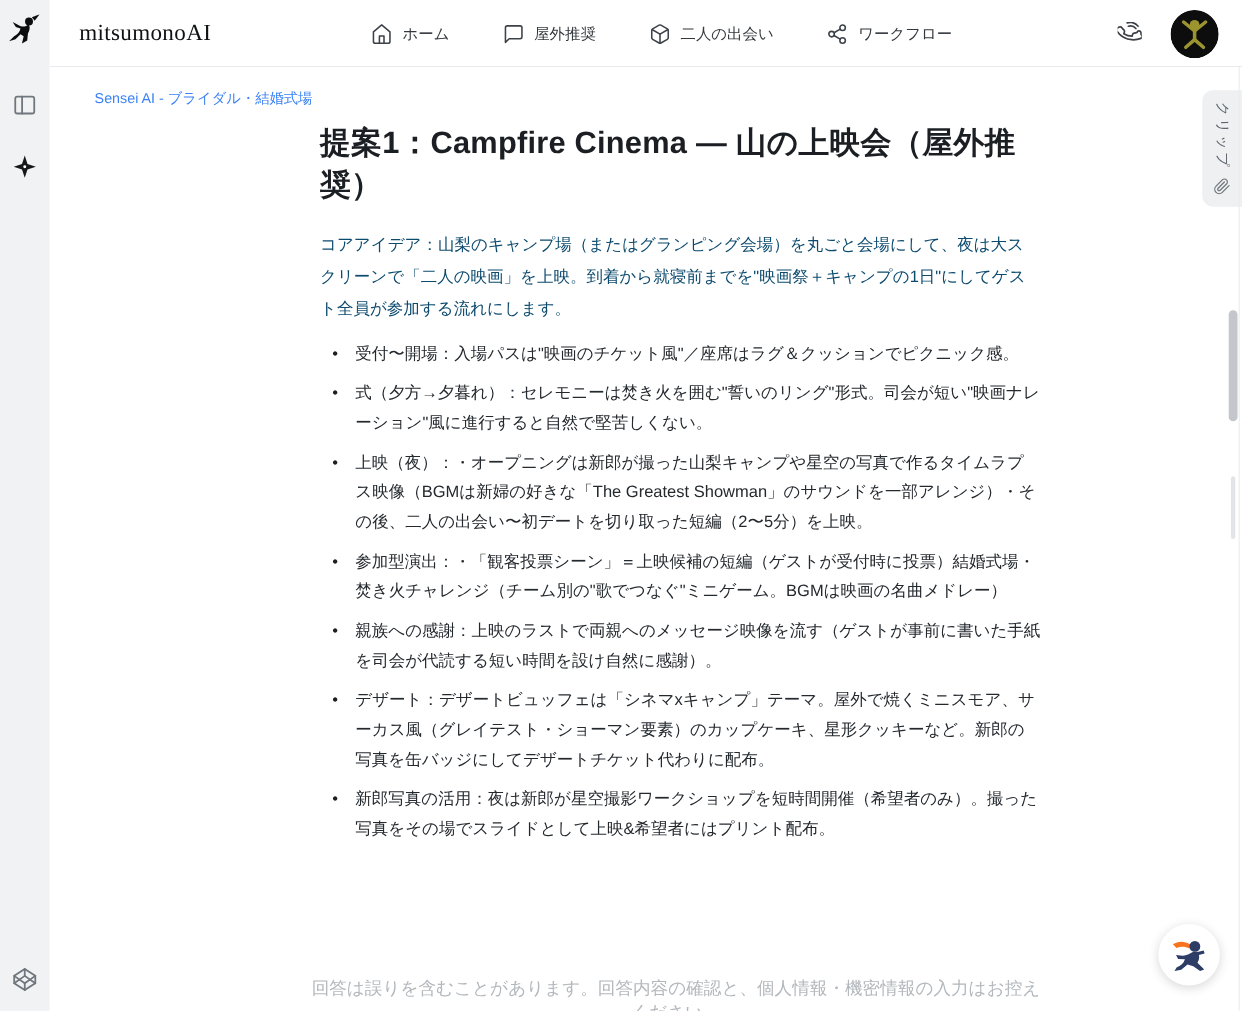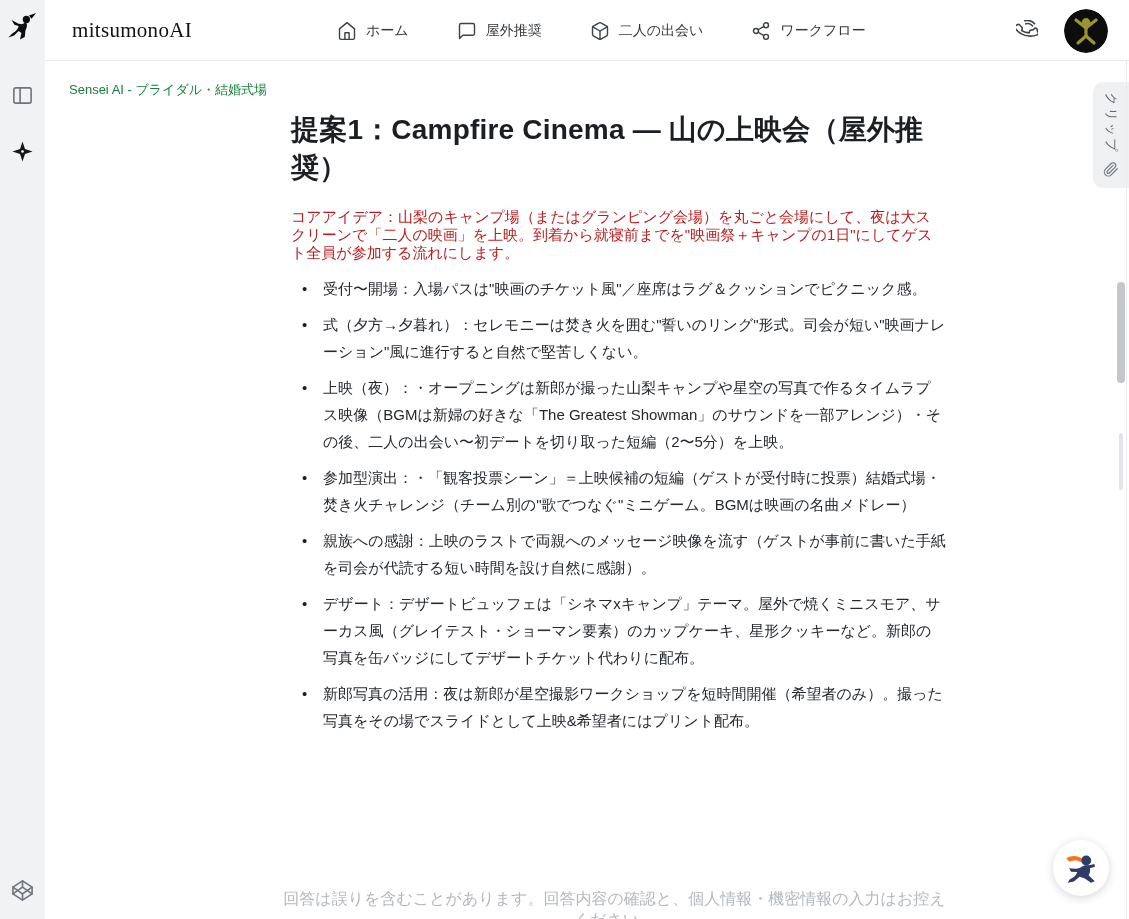--- a/index.html
+++ b/index.html
@@ -20,24 +20,24 @@
     color:#101214; letter-spacing:.3px; cursor:pointer; }
   .nav-items { position:absolute; left:292px; top:0; height:61px; display:flex; align-items:center; gap:48px; }
   .nav-item { display:flex; align-items:center; gap:9px; font-size:14px; color:#33383d; cursor:pointer; white-space:nowrap; }
   .nav-item svg { width:20px; height:20px; }
   .nav-right { position:absolute; right:21px; top:0; height:61px; display:flex; align-items:center; gap:26px; }
   .phone-btn svg { width:22px; height:22px; display:block; }
   .avatar { width:44px; height:44px; border-radius:50%; overflow:hidden; cursor:pointer; display:block; }
 
   
   .main { position:absolute; left:45px; top:61px; right:0; bottom:0; background:#fff; }
-  .breadcrumb { position:absolute; left:24px; top:20px; font-size:13px; color:#15803d; }
+  .breadcrumb { position:absolute; left:41px; top:20px; font-size:13px; color:#3b82f6; }
   .article { position:absolute; left:246px; top:0; width:655px; }
   .article h1 { margin-top:50px; font-size:28px; font-weight:700; color:#1b1f23; letter-spacing:.2px; }
-  .article p.intro { margin-top:21px; font-size:15px; line-height:18px; color:#b91c1c; }
+  .article p.intro { margin-top:21px; font-size:15px; line-height:29px; color:#0c4a6e; }
   .article ul { margin-top:13px; list-style:none; }
   .article li { position:relative; padding-left:32px; font-size:15px; line-height:27px; margin-bottom:9px; color:#24292e; }
   .article li::before { content:"•"; position:absolute; left:11px; top:0; font-size:15px; color:#1b1f23; }
 
   
   .composer { position:absolute; left:238px; top:705px; width:663px; height:110px; background:#fff;
     border:1px solid #e6e8ea; border-radius:16px; box-shadow:0 1px 3px rgba(0,0,0,.04); }
   .composer input { position:absolute; left:20px; top:18px; width:560px; height:30px; border:none; outline:none;
     font-size:15px; color:#24292e; font-family:inherit; background:transparent; }
   .composer input::placeholder { color:#9aa1a8; }

